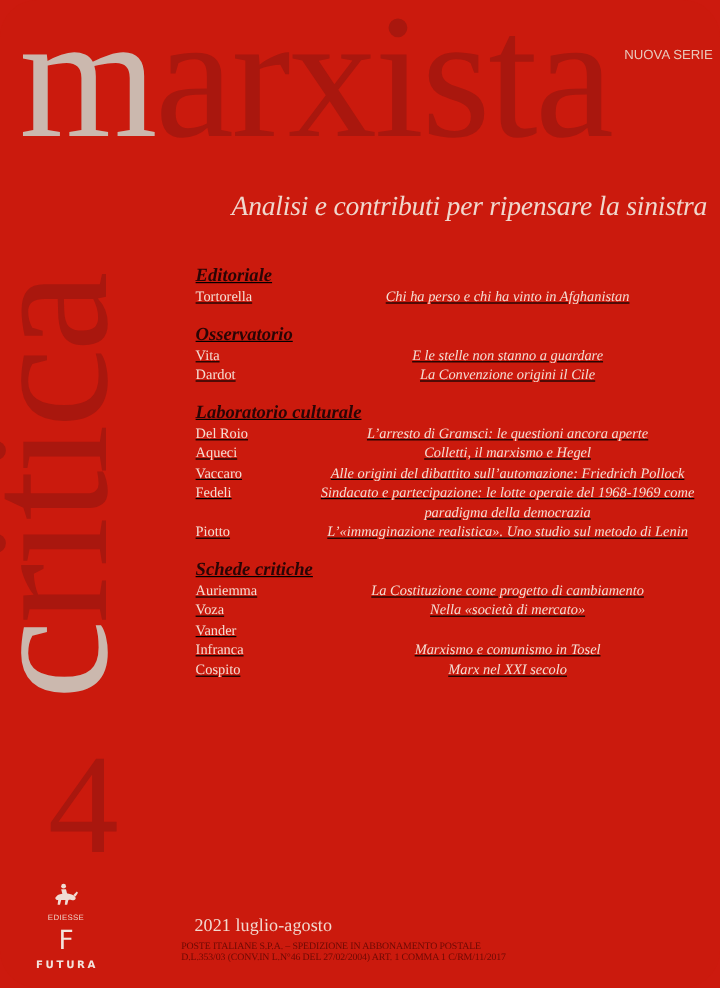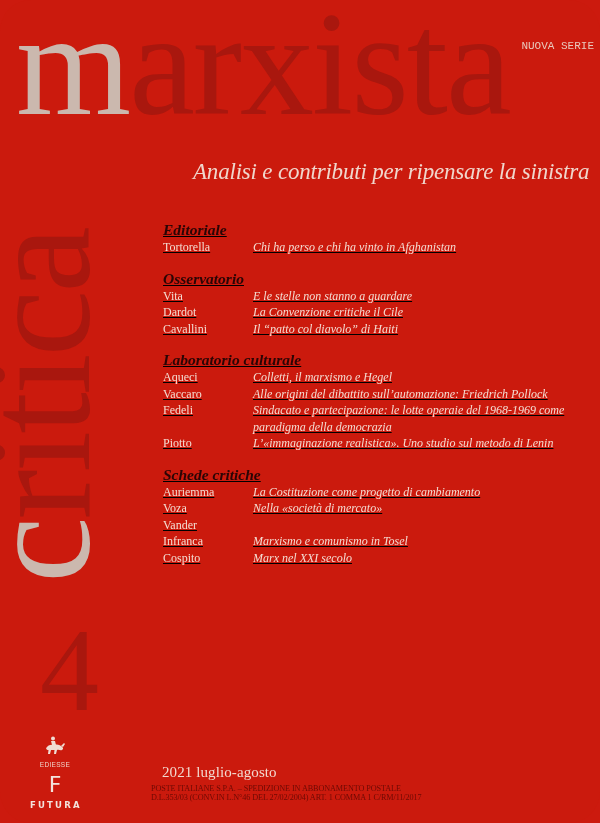--- a/index.html
+++ b/index.html
@@ -16,21 +16,21 @@
     position: absolute; left: 16px; top: -10px;
     font-family: "Liberation Serif", serif;
     font-size: 148px; line-height: 1; letter-spacing: -2px;
     white-space: nowrap;
   }
   .masthead .m { color: #cbb8ae; }
   .masthead .rest { color: #a9170e; }
   .series {
     position: absolute; right: 6px; top: 40px;
     font-size: 11px; color: #e9c9bd; letter-spacing: 0px;
-    font-family: Liberation Mono, monospace;
+    font-family: Liberation Sans, sans-serif;
   }
   .tagline {
     position: absolute; left: 193px; top: 159px;
     font-size: 23px; font-style: italic; color: #f0d7cd;
     white-space: nowrap; letter-spacing: -0.2px;
   }
 
   
   .vertical {
     position: absolute; left: 113px; top: 583px;
@@ -68,21 +68,21 @@
 
   
   .contents { position: absolute; left: 163px; top: 221px; width: 430px; }
   .section { margin-bottom: 14px; text-decoration: underline; }
   .section-title {
     font-style: italic; font-weight: bold; font-size: 15.5px; color: #2a0505;
     line-height: 18px; margin: 0;
   }
   .entry { display: flex; font-size: 12px; line-height: 16.5px; color: #f4ddd3; }
   .author { width: 90px; flex: none; }
-  .title { font-style: italic; flex: 1; }
+  .title { font-style: italic; flex: 1; text-align: center; }
 
   
   .date {
     position: absolute; left: 162px; top: 764px;
     font-size: 15px; color: #f2d9cf; letter-spacing: 0.1px;
   }
   .postal {
     position: absolute; left: 151px; top: 785px;
     font-size: 8.2px; line-height: 8.6px; color: #6d0a04;
     white-space: nowrap; letter-spacing: -0.1px;
@@ -117,30 +117,30 @@
     </div>
 
     <div class="section">
       <h3 class="section-title">Osservatorio</h3>
       <div class="entry">
         <span class="author">Vita</span>
         <span class="title">E le stelle non stanno a guardare</span>
       </div>
       <div class="entry">
         <span class="author">Dardot</span>
-        <span class="title">La Convenzione critiche il Cile</span>
-      </div>
-      <div class="entry">
-        <span class="author">Cavallini</span>
-        <span class="title">Il “patto col diavolo” di Haiti</span>
+        <span class="title">La Convenzione origini il Cile</span>
       </div>
     </div>
 
     <div class="section">
       <h3 class="section-title">Laboratorio culturale</h3>
+      <div class="entry">
+        <span class="author">Del Roio</span>
+        <span class="title">L’arresto di Gramsci: le questioni ancora aperte</span>
+      </div>
       <div class="entry">
         <span class="author">Aqueci</span>
         <span class="title">Colletti, il marxismo e Hegel</span>
       </div>
       <div class="entry">
         <span class="author">Vaccaro</span>
         <span class="title">Alle origini del dibattito sull’automazione: Friedrich Pollock</span>
       </div>
       <div class="entry">
         <span class="author">Fedeli</span>

